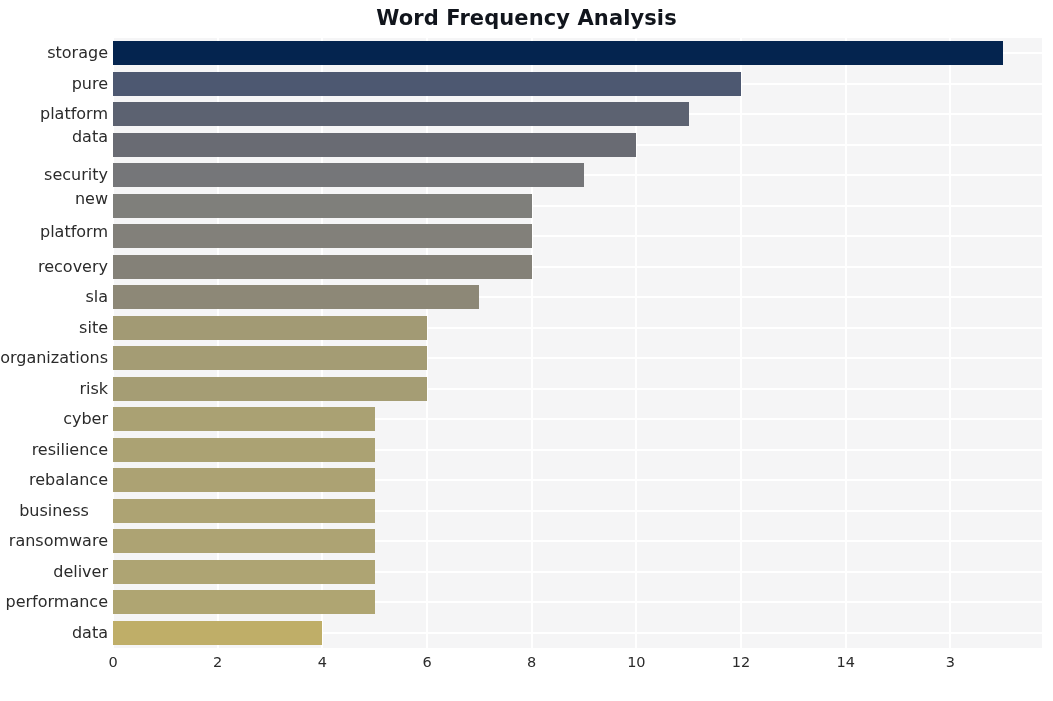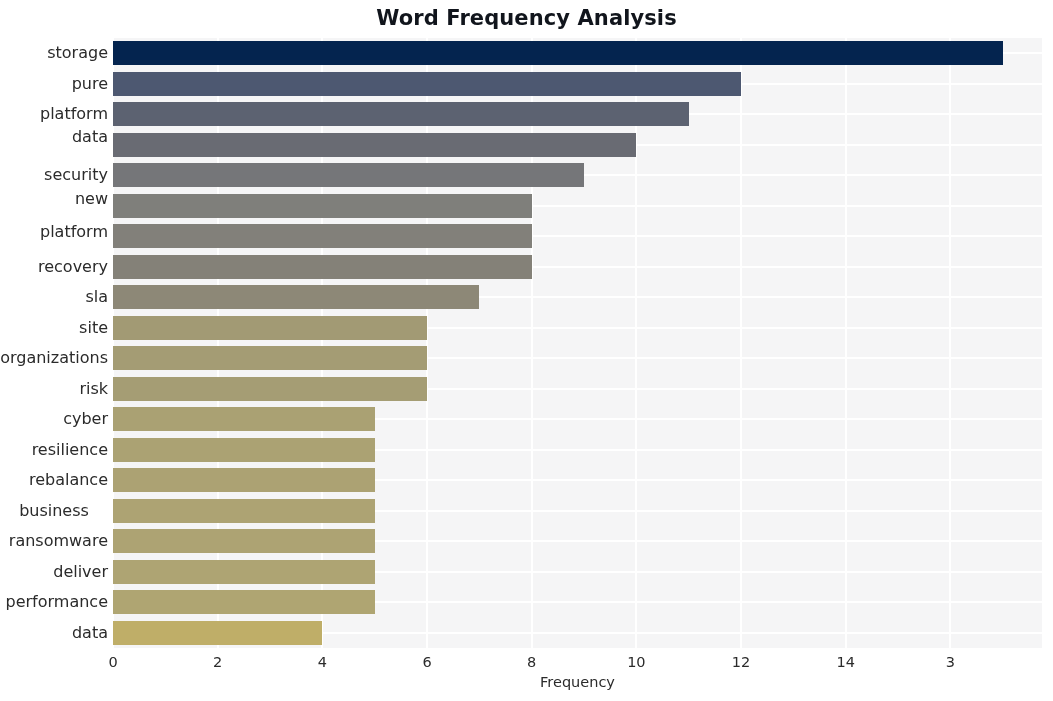--- a/index.html
+++ b/index.html
@@ -205,15 +205,14 @@
       <div class="xtick" style="left: 104.676px;">2</div>
       <div class="xtick" style="left: 209.352px;">4</div>
       <div class="xtick" style="left: 314.028px;">6</div>
       <div class="xtick" style="left: 418.704px;">8</div>
       <div class="xtick" style="left: 523.38px;">10</div>
       <div class="xtick" style="left: 628.056px;">12</div>
       <div class="xtick" style="left: 732.732px;">14</div>
       <div class="xtick" style="left: 837.408px;">3</div>
     </div>
 
-  <div id="xlabel">Frequency</div>
 
 </div>
 
 </body></html>

